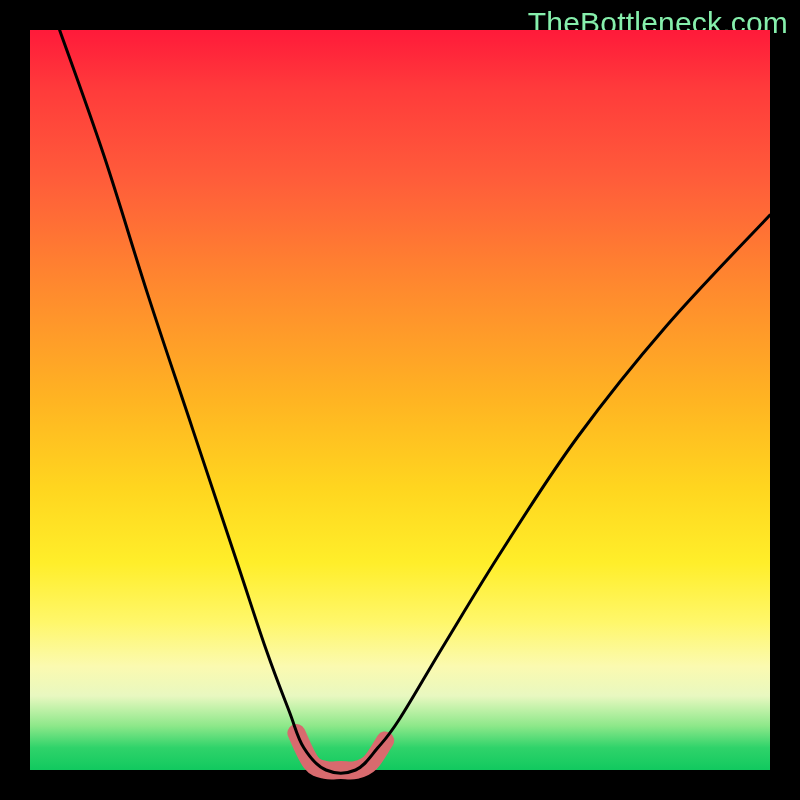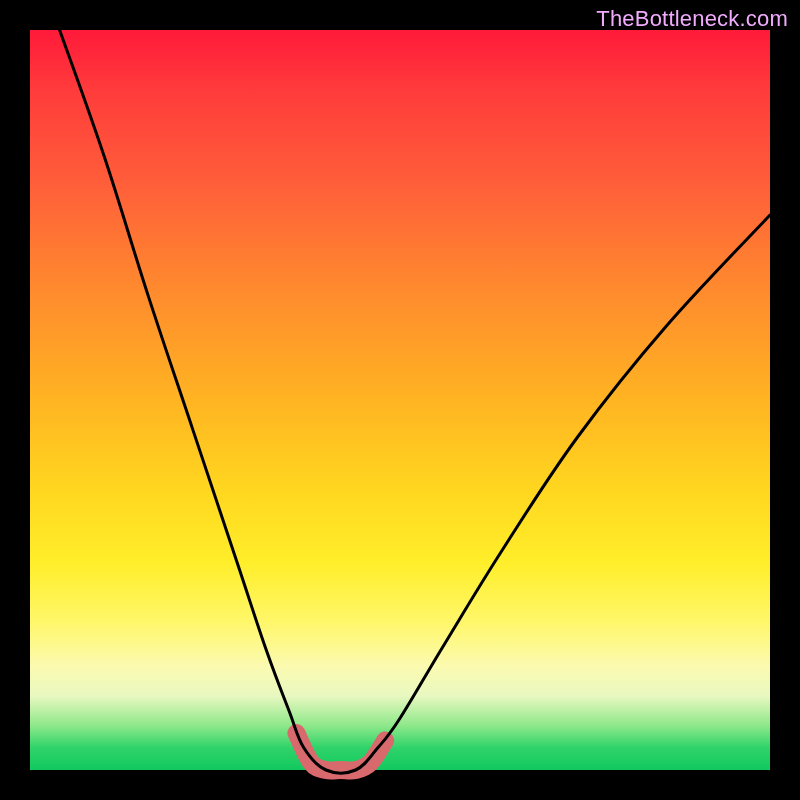--- a/index.html
+++ b/index.html
@@ -40,22 +40,22 @@
       #e8f8c0 90%,
       #8ee88a 94%,
       #2fd36a 97%,
       #11c95f 100%
     );
   }
   .watermark {
     position: absolute;
     top: 6px;
     right: 12px;
-    color: #f0abfc;
-    font-size: 22px;
+    color: #86efac;
+    font-size: 30px;
     letter-spacing: 0.2px;
     user-select: none;
   }
   svg.curves {
     position: absolute;
     left: 0;
     top: 0;
     width: 740px;
     height: 740px;
     overflow: visible;

